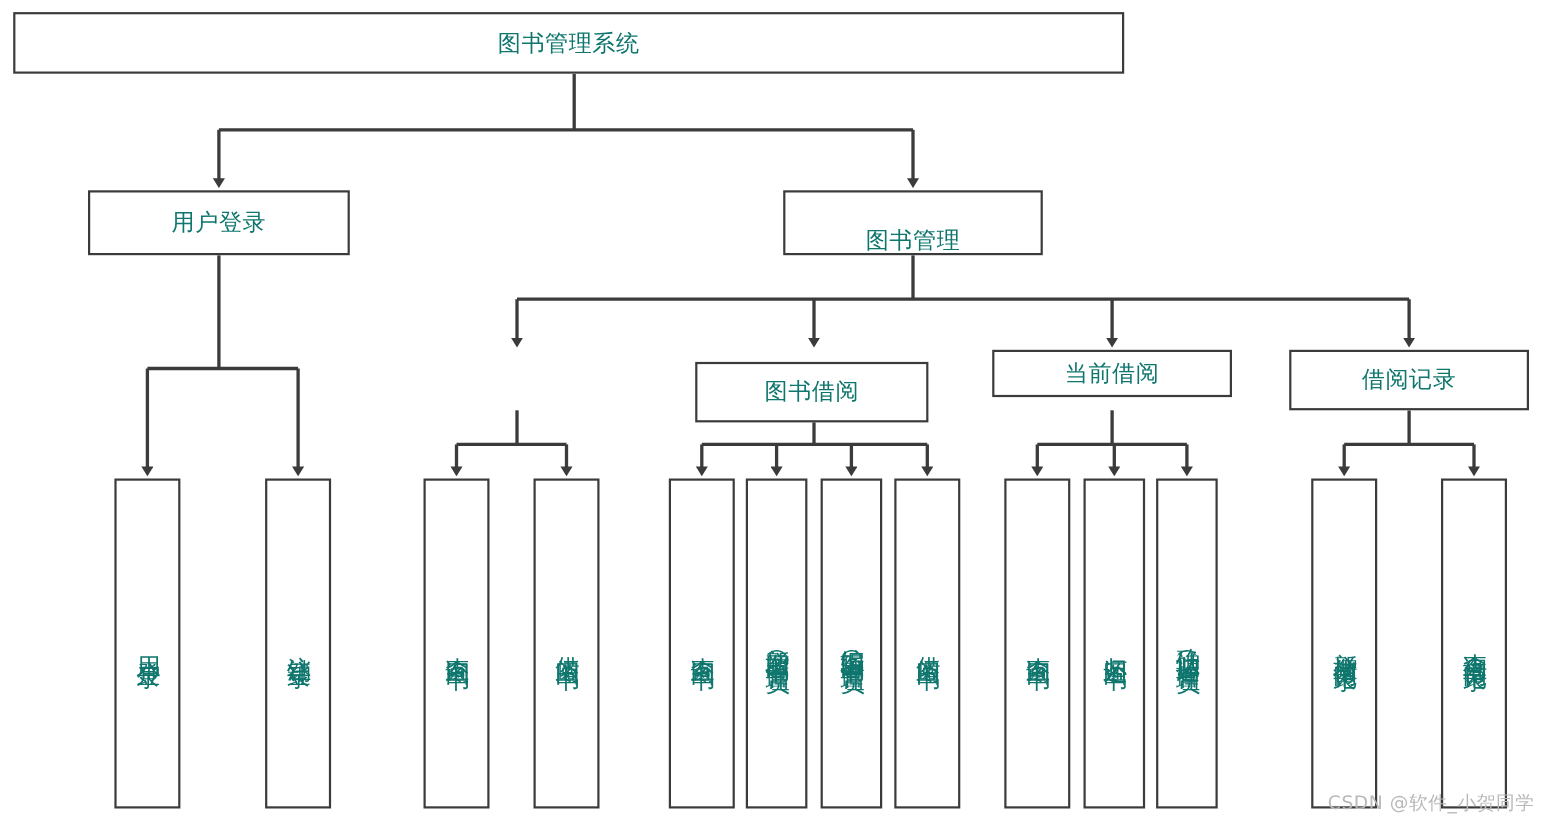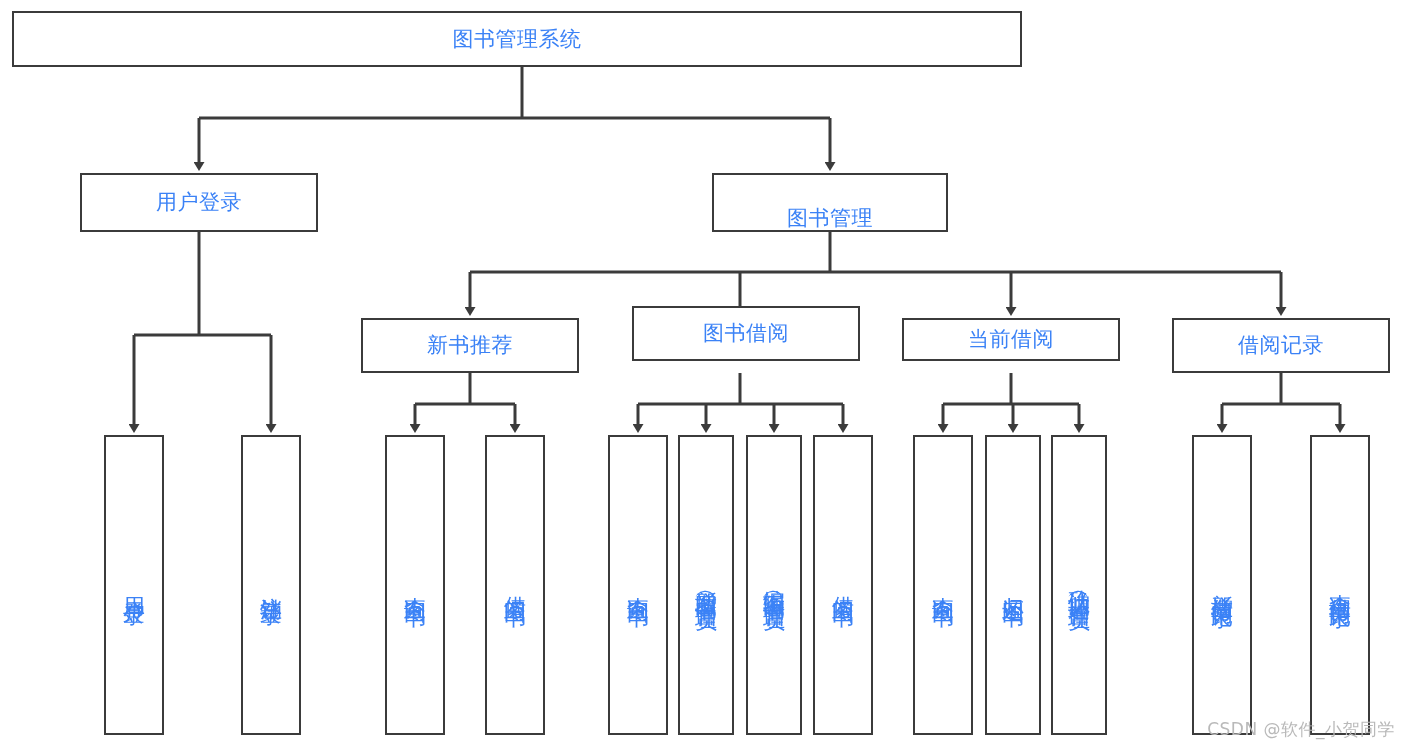--- a/index.html
+++ b/index.html
@@ -17,21 +17,21 @@
     background:#ffffff;
     box-sizing:border-box;
     display:flex;
     align-items:center;
     justify-content:center;
     z-index:2;
   }
   .node .lbl{
     font-size:21px;
     line-height:1.15;
-    color:#3b82f6;
+    color:#0f766e;
     letter-spacing:0.5px;
     white-space:nowrap;
   }
 
   
   .node.vertical{
     align-items:center;
     justify-content:center;
   }
   .node.vertical .lbl{
@@ -114,24 +114,21 @@
     <span class="lbl">图书管理系统</span>
   </div>
 
   <div class="node" style="left:80px;top:173px;width:238px;height:59px;">
     <span class="lbl">用户登录</span>
   </div>
   <div class="node" style="left:712px;top:173px;width:236px;height:59px;align-items:flex-end;">
     <span class="lbl">图书管理</span>
   </div>
 
-  <div class="node" style="left:361px;top:318px;width:218px;height:55px;">
-    <span class="lbl">新书推荐</span>
-  </div>
-  <div class="node" style="left:632px;top:306px;width:228px;height:55px;justify-content:center;">
+  <div class="node" style="left:632px;top:329px;width:212px;height:55px;justify-content:center;">
     <span class="lbl">图书借阅</span>
   </div>
   <div class="node" style="left:902px;top:318px;width:218px;height:43px;">
     <span class="lbl">当前借阅</span>
   </div>
   <div class="node" style="left:1172px;top:318px;width:218px;height:55px;">
     <span class="lbl">借阅记录</span>
   </div>
 
   <div class="node vertical" style="left:104px;top:435px;width:60px;height:300px;">

